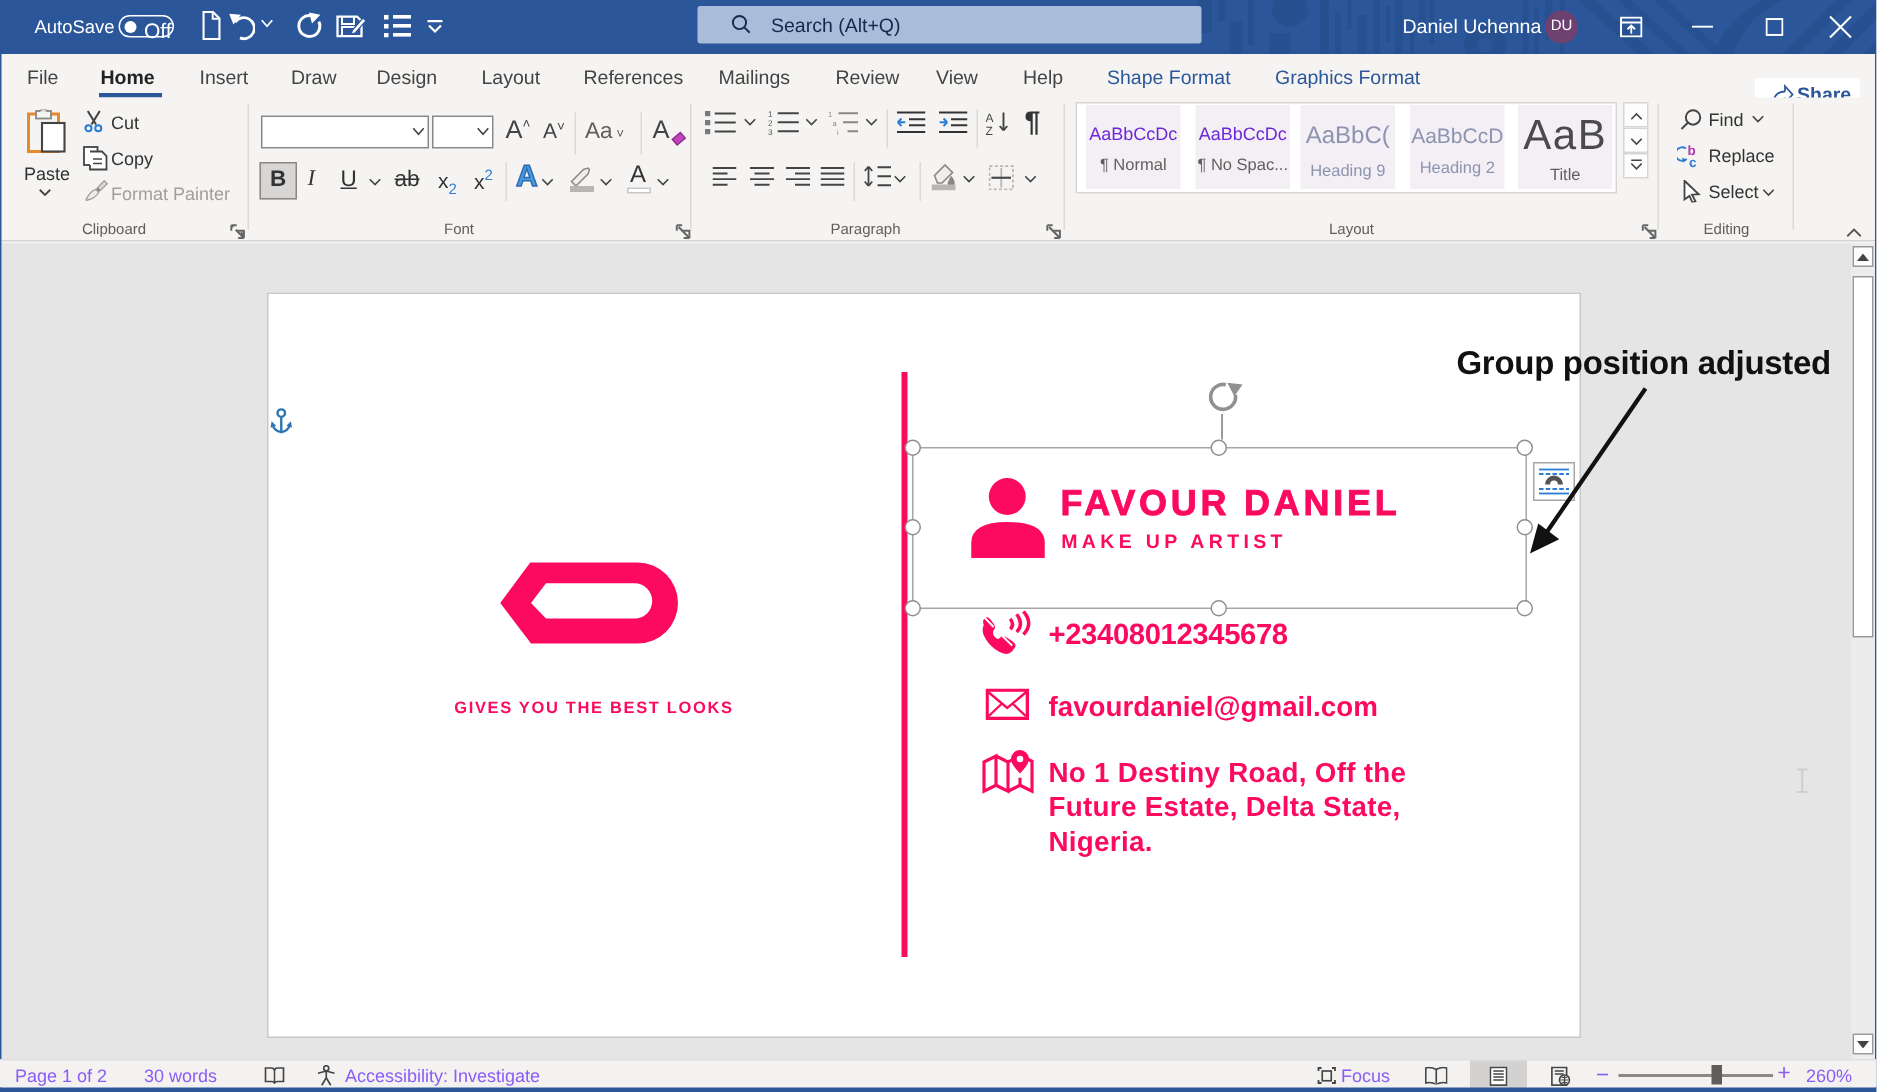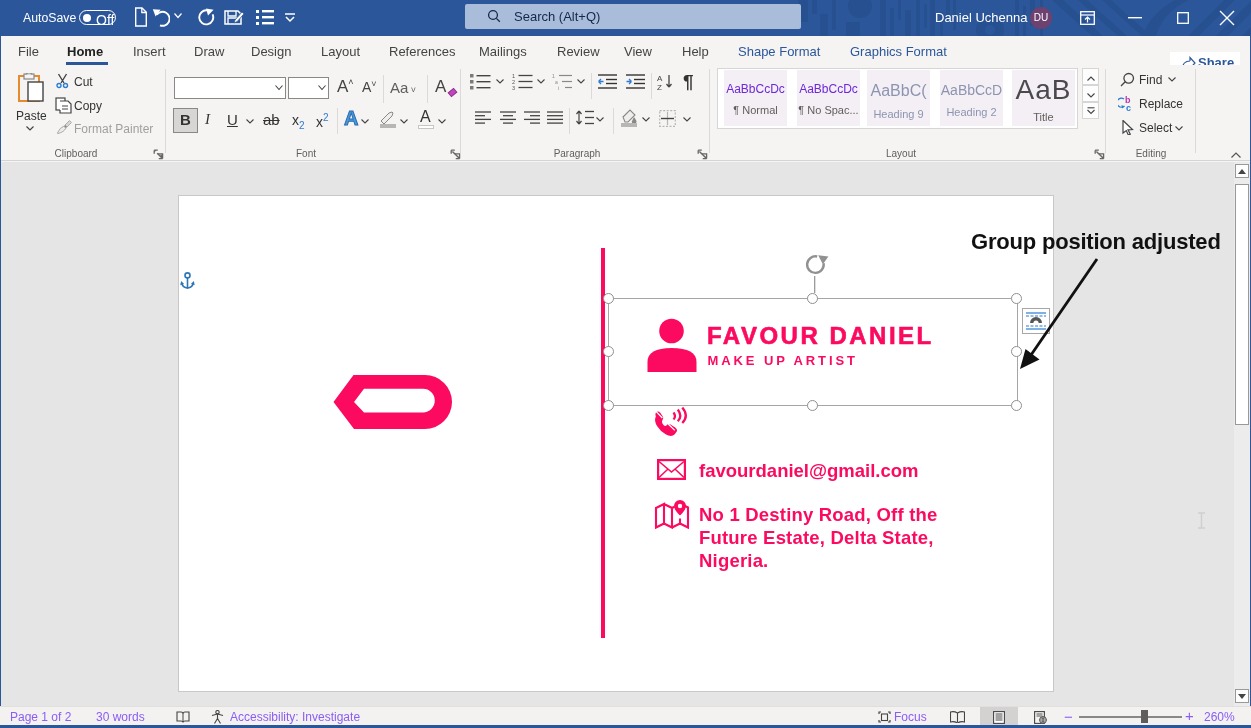--- a/index.html
+++ b/index.html
@@ -484,20 +484,21 @@
       <circle cx="7.5" cy="3.4" r="2.5" fill="none" stroke="#2e75b5" stroke-width="1.6"></circle>
       <path d="M7.5 6 V16.8" stroke="#2e75b5" stroke-width="1.6"></path>
       <path d="M1.8 11.2 A 5.8 5.8 0 0 0 13.2 11.2" fill="none" stroke="#2e75b5" stroke-width="1.6"></path>
       <path d="M0.3 13.2 L1.1 8.9 L4.1 11.9 Z" fill="#2e75b5"></path>
       <path d="M14.7 13.2 L13.9 8.9 L10.9 11.9 Z" fill="#2e75b5"></path>
     </svg>
 
     <svg class="ricon" style="left:331px;top:211px;" width="121" height="58" viewBox="0 0 121 58">
       <path fill-rule="evenodd" fill="#fb0a60" d="M1.5 29 L21.5 2 L93 2 A27 27 0 0 1 93 56 L22 56 Z M22 29 L32 15.8 L91 15.8 A11.8 11.8 0 0 1 91 39.4 L32 39.4 Z"></path>
     </svg>
+    <div class="pink" style="position:absolute;left:234px;top:303.5px;width:322px;text-align:center;font-size:11px;font-weight:bold;letter-spacing:1.1px;">GIVES YOU THE BEST LOOKS</div>
     <div id="pinkline"></div>
 
     <div id="selbox"></div>
     <svg class="ricon" style="left:803px;top:91px;" width="28" height="42" viewBox="0 0 28 42">
       <path d="M10.7 40 V 23" stroke="#919191" stroke-width="1.2"></path>
       <path d="M13.2 3.5 A 8.3 8.3 0 1 0 19.6 10.2" fill="none" stroke="#919191" stroke-width="2.4"></path>
       <path d="M14.2 2.2 L 24.4 3.4 L 18.9 11.2 Z" fill="#919191"></path>
     </svg>
     <div class="handle" style="left:601.5px;top:130.5px;"></div>
     <div class="handle" style="left:806.2px;top:130.5px;"></div>
@@ -515,20 +516,21 @@
     <div class="pink" style="position:absolute;left:706px;top:160px;font-size:24px;font-weight:bold;letter-spacing:2.5px;-webkit-text-stroke:0.6px #fb0a60;">FAVOUR DANIEL</div>
     <div class="pink" style="position:absolute;left:706.5px;top:190.5px;font-size:13px;font-weight:bold;letter-spacing:2.9px;">MAKE UP ARTIST</div>
 
     <svg class="ricon" style="left:652px;top:245px;" width="37" height="32" viewBox="0 0 37 32">
       <path d="M2.8 9.5 Q 0.8 14 4.2 19.2 Q 7.5 24.5 13 27.5 Q 18.5 30.5 21.8 27.2 L 24 24 Q 24.5 22 21 19.8 L 17.5 17.6 Q 15.2 16.4 13.9 18 Q 12.4 19.8 10.7 18.2 Q 8 15.5 9.6 12.8 Q 11.2 11.2 9.5 9 L 7.2 5.8 Q 5 3.2 2.8 5.8 Q 2 7 2.8 9.5 Z" fill="#fb0a60"></path>
       <path d="M3.2 4.6 L 9.4 11 M15.2 17 L 21.8 23.4" stroke="#fff" stroke-width="1.3"></path>
       <path d="M20.5 12.5 Q 23.5 9.5 20.5 5.5" fill="none" stroke="#fb0a60" stroke-width="2.3"></path>
       <path d="M24.8 14.3 Q 29.8 9.3 24.8 2.5" fill="none" stroke="#fb0a60" stroke-width="2.3"></path>
       <path d="M29.3 16 Q 36.3 8.8 29.3 0.6" fill="none" stroke="#fb0a60" stroke-width="2.3"></path>
     </svg>
+    <div class="pink contacttext" style="left:698px;top:250px;font-size:19.5px;letter-spacing:-0.25px;">+23408012345678</div>
     <svg class="ricon" style="left:656px;top:297px;" width="29" height="21" viewBox="0 0 29 21">
       <rect x="1.1" y="1.1" width="26.8" height="18.8" fill="none" stroke="#fb0a60" stroke-width="2.2"></rect>
       <path d="M2 2.5 L 14.5 13 L 27 2.5 M2 18.5 L 11 10 M27 18.5 L 18 10" fill="none" stroke="#fb0a60" stroke-width="1.6"></path>
     </svg>
     <div class="pink contacttext" style="left:698px;top:297.5px;">favourdaniel@gmail.com</div>
     <svg class="ricon" style="left:653px;top:338px;" width="36" height="30" viewBox="0 0 36 30">
       <path d="M2 8 L 10 4 L 10 23.5 L 2 27.5 Z M10 4 L 18 8 L 18 27.5 L 10 23.5 M18 8 L 20.5 6.8 M18 27.5 L 26 23.5 L 26 18.5 M26 23.5 L 34 27.5 L 34 7.5 L 30.5 5.7" fill="none" stroke="#fb0a60" stroke-width="2.1"></path>
       <path d="M26 0 a 6 6 0 0 1 6 6 q 0 3.6 -6 9.6 q -6 -6 -6 -9.6 a 6 6 0 0 1 6 -6 z M26 3.8 a 2.2 2.2 0 1 0 0 4.4 a 2.2 2.2 0 0 0 0 -4.4 z" fill="#fb0a60" fill-rule="evenodd"></path>
     </svg>
     <div class="pink contacttext" style="left:698px;top:340.5px;width:252px;line-height:23px;letter-spacing:0.2px;">No 1 Destiny Road, Off the Future Estate, Delta State, Nigeria.</div>

